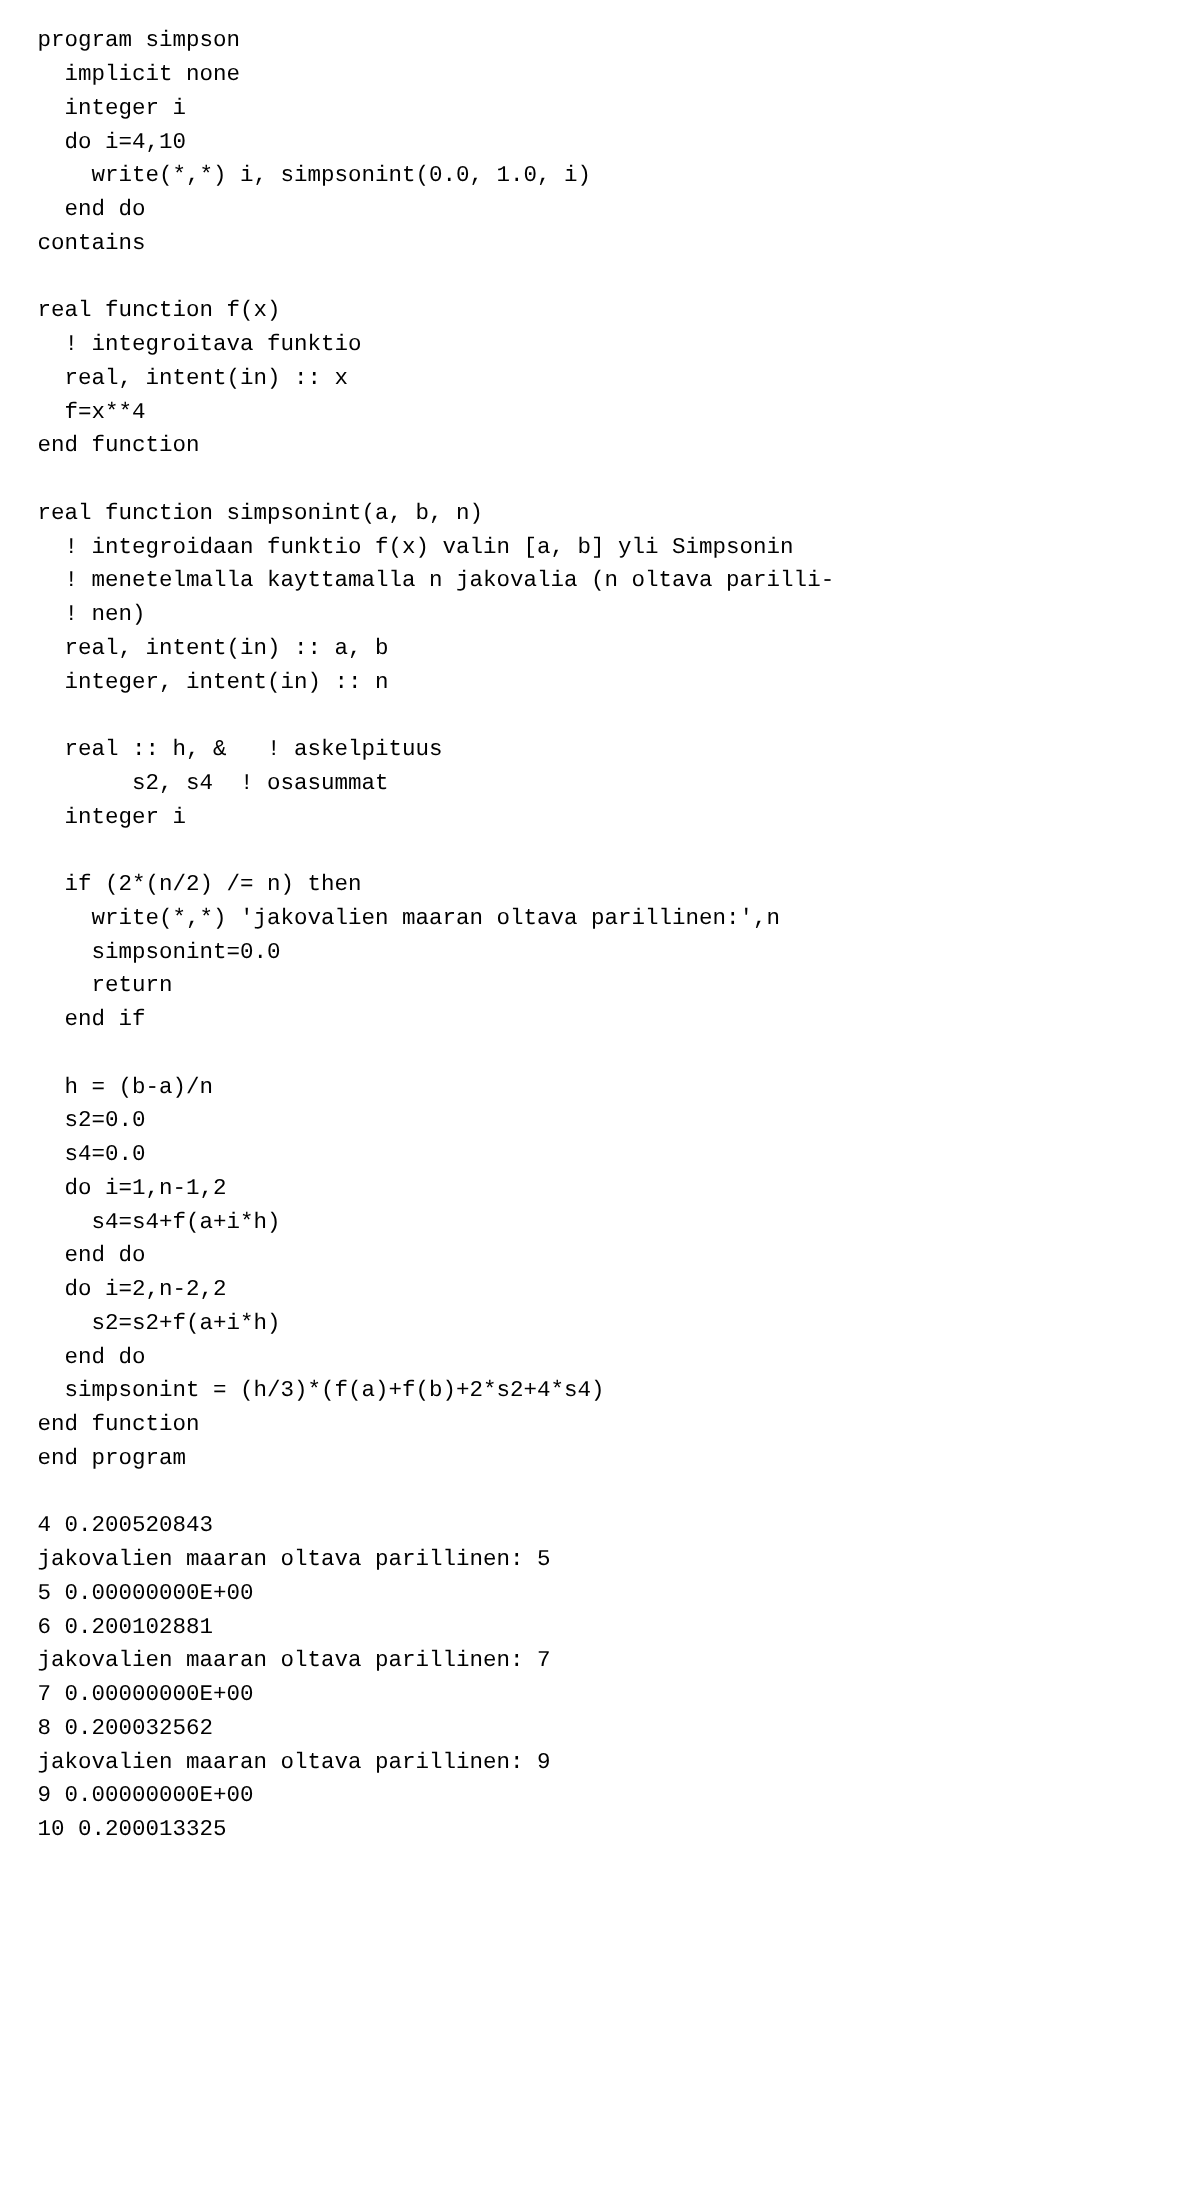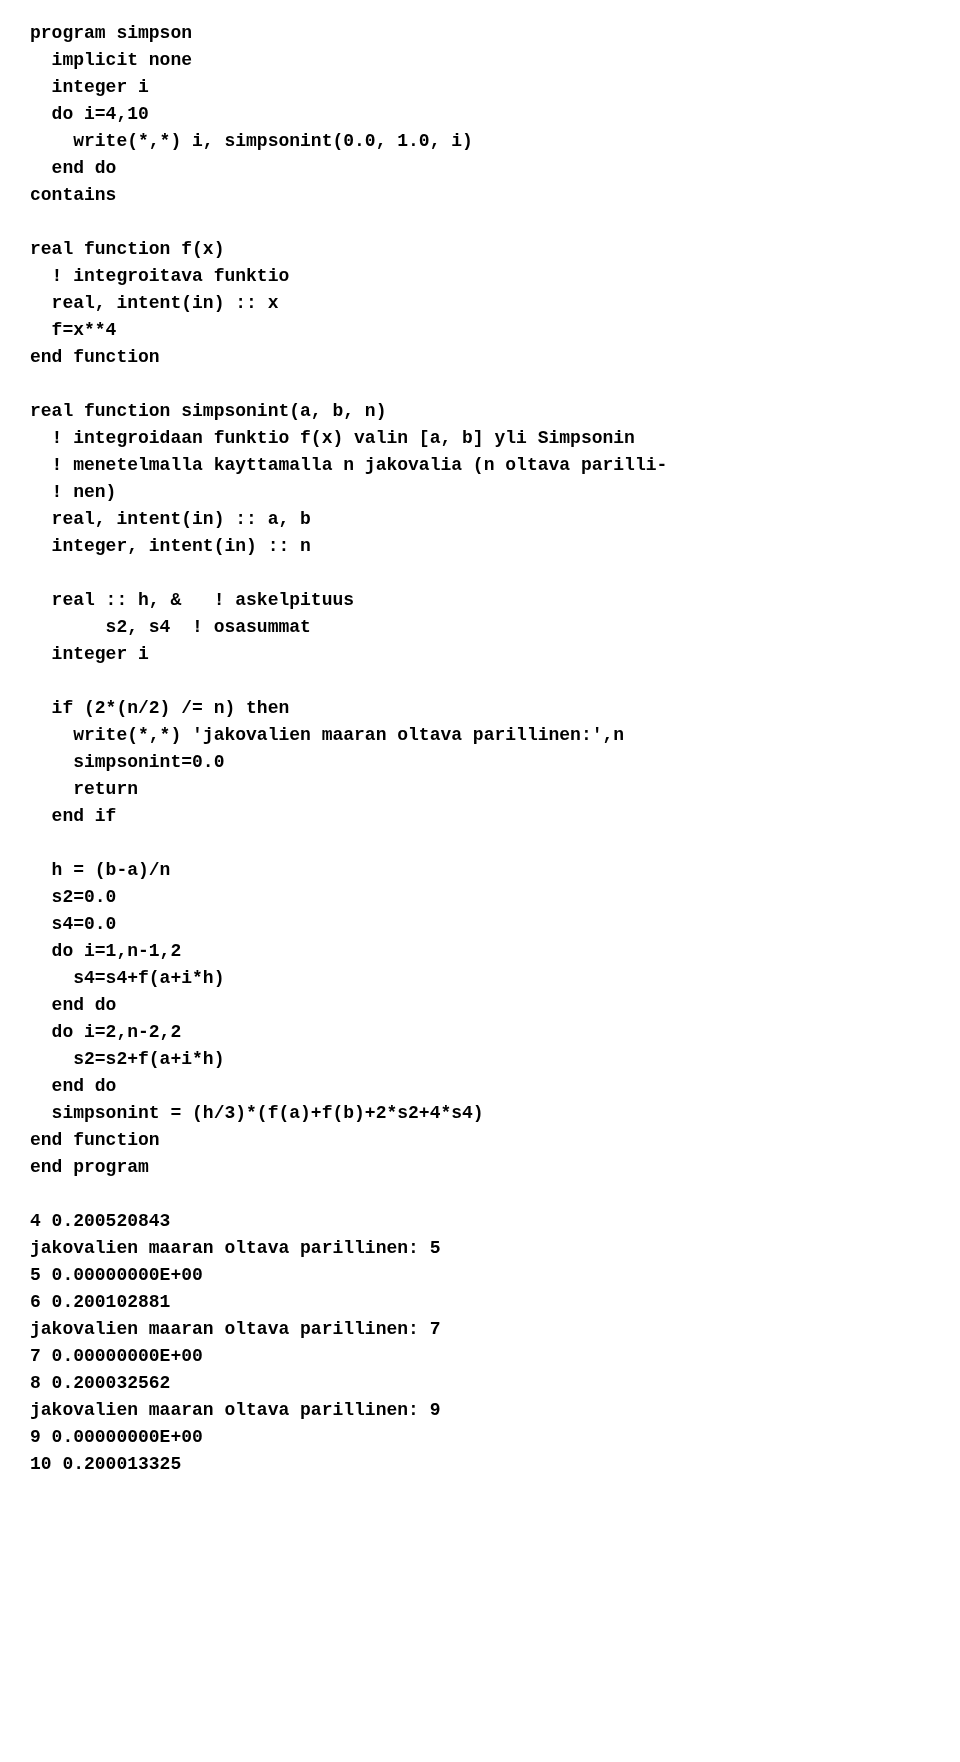--- a/index.html
+++ b/index.html
@@ -13,21 +13,20 @@
       font-size: 18px;
       line-height: 1.5;
       color: #000000;
       padding: 20px 30px;
     }
     pre {
       white-space: pre;
       font-family: 'Courier New', Courier, monospace;
       font-size: 18px;
       line-height: 1.5;
-      font-weight: bold;
     }
   </style>
 </head>
 <body>
 
 <pre id="code-container">program simpson
   implicit none
   integer i
   do i=4,10
     write(*,*) i, simpsonint(0.0, 1.0, i)

